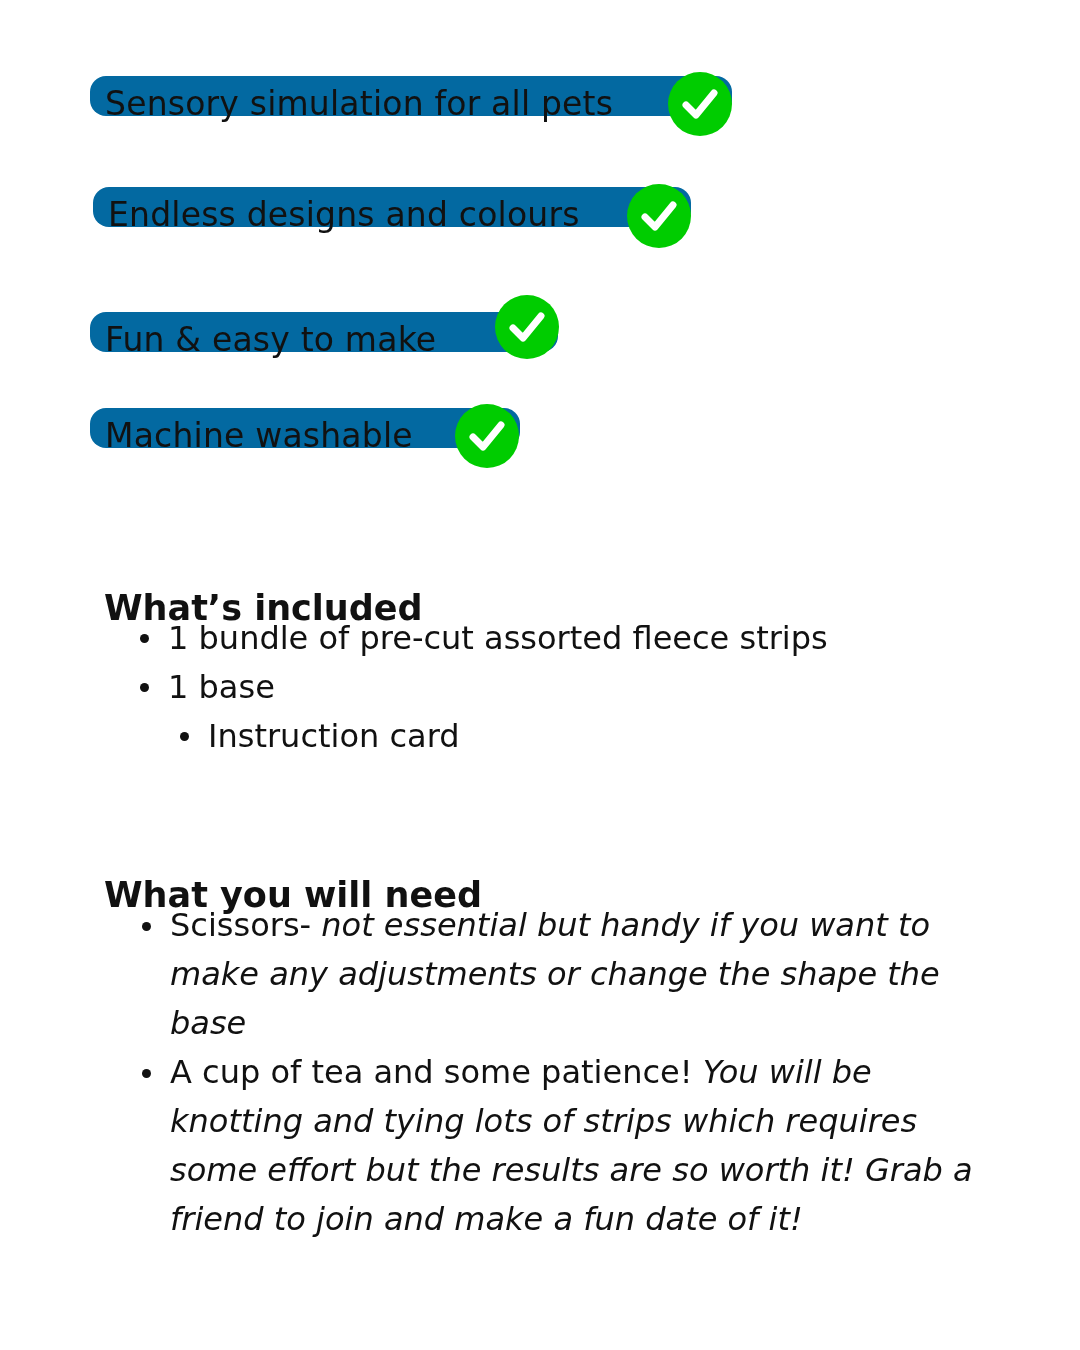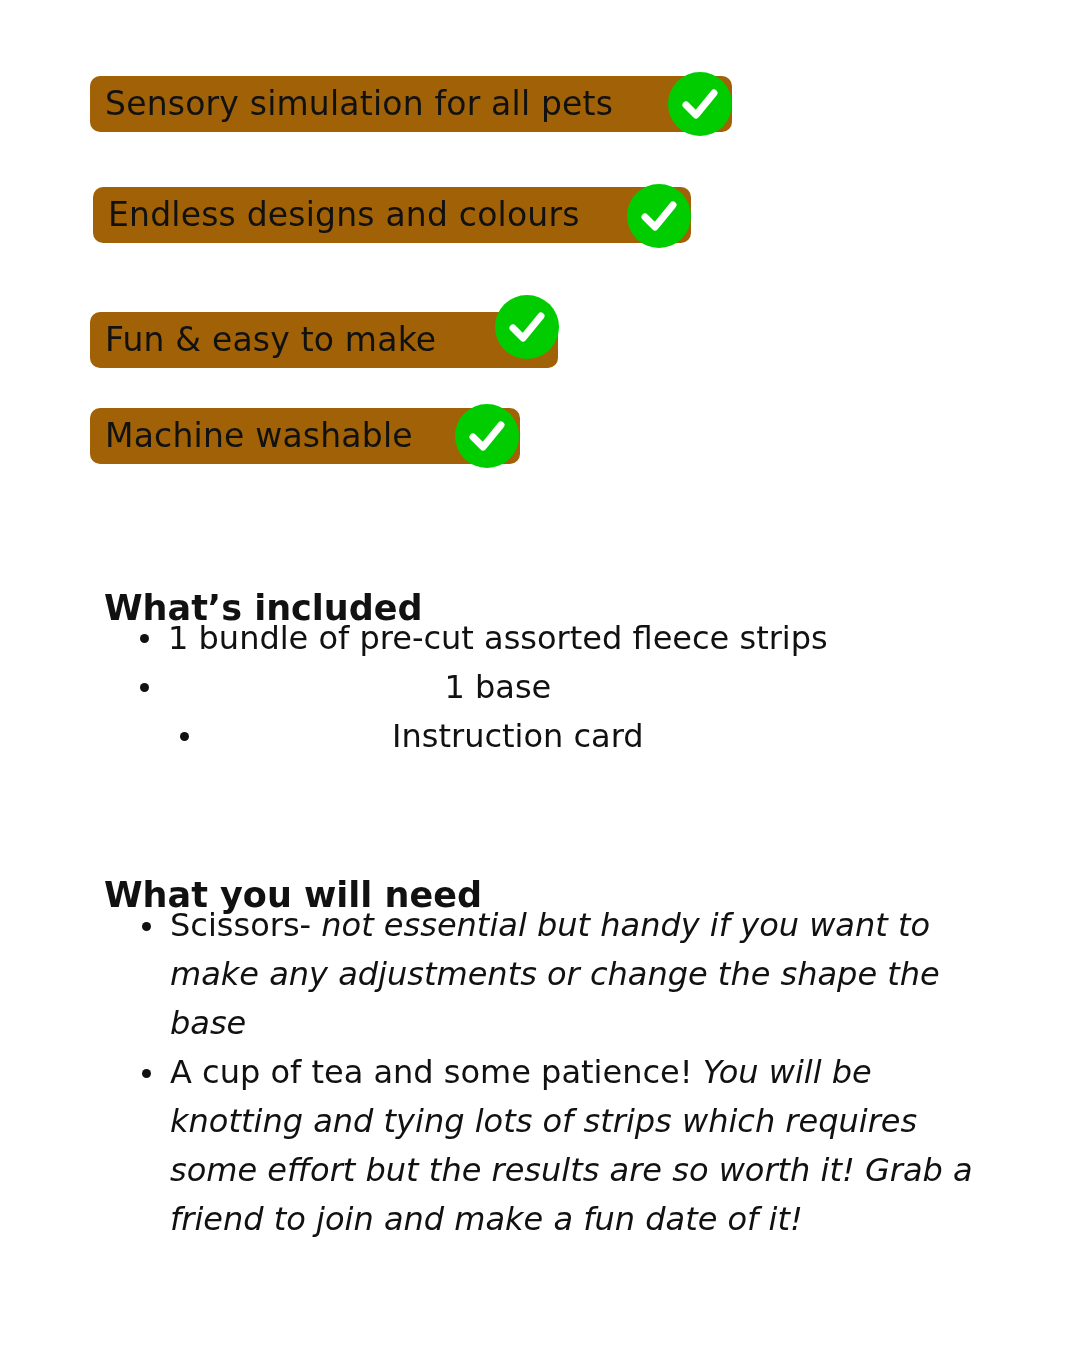--- a/index.html
+++ b/index.html
@@ -10,23 +10,23 @@
     body {
       width: 1080px;
       height: 1350px;
       position: relative;
       overflow: hidden;
       font-family: "DejaVu Sans", sans-serif;
       color: #111111;
     }
     .pill {
       position: absolute;
-      height: 56px;
-      background: #a16207;
-      border-radius: 10px;
+      height: 40px;
+      background: #0369a1;
+      border-radius: 16px;
       box-sizing: border-box;
     }
     .pill-text {
       position: absolute;
       top: 0;
       line-height: 56px;
       font-size: 33px;
       white-space: nowrap;
       color: #111111;
       letter-spacing: 0.2px;
@@ -49,21 +49,20 @@
       font-weight: bold;
       font-size: 35px;
       white-space: nowrap;
       margin-top: 45px;
     }
     .list {
       position: absolute;
       margin: 0;
       padding: 0;
       list-style: none;
-      text-align: center;
     }
     .list li {
       position: relative;
       font-size: 32px;
       white-space: nowrap;
     }
     .list li .bullet {
       position: absolute;
       width: 9px;
       height: 9px;

